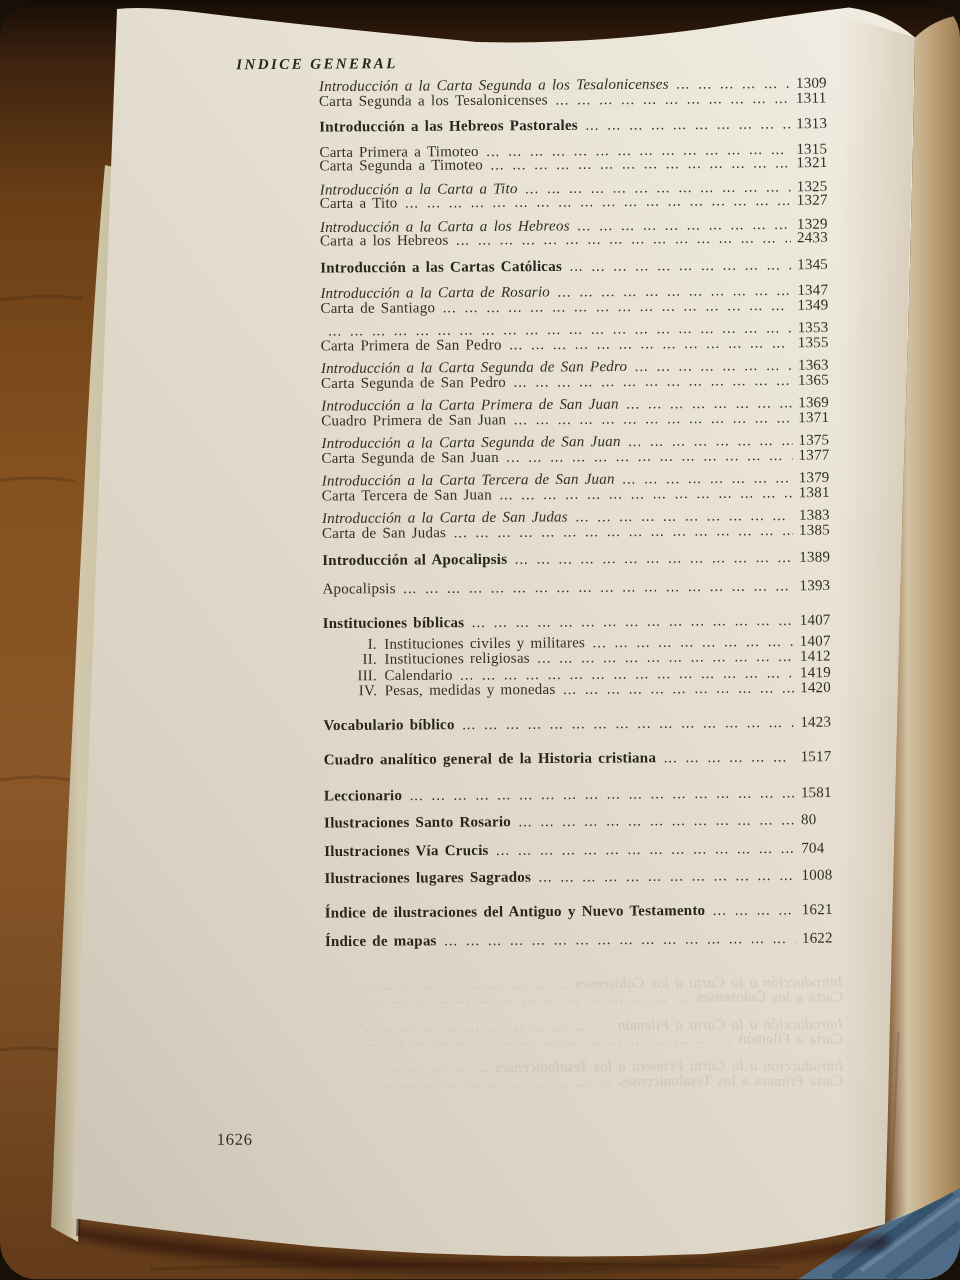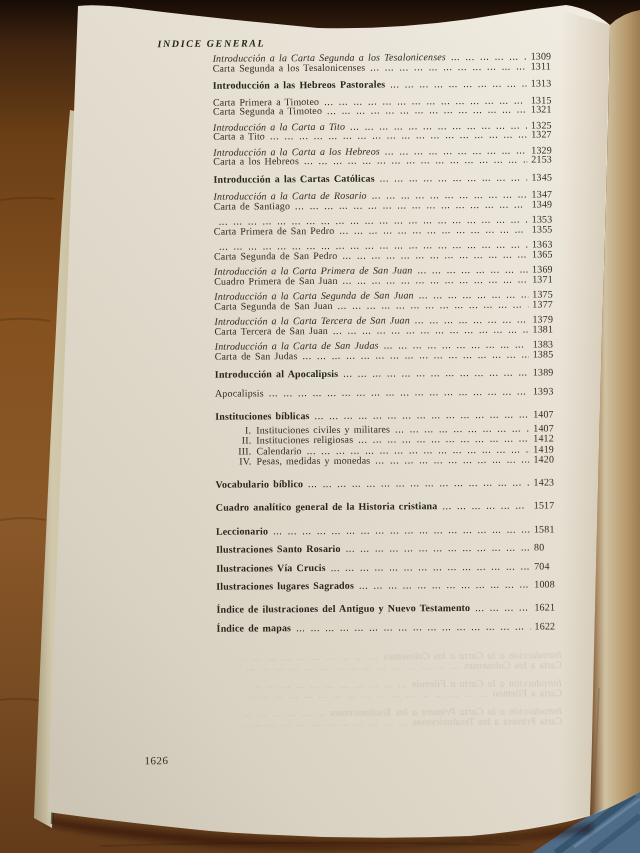--- a/index.html
+++ b/index.html
@@ -1,17 +1,17 @@
 <!DOCTYPE html>
 <html style="--ink: #332d24; --ink_bold: #2a251c; --paper: #e6e0d2; --paper_shadow: #cfc8b9; --page_edges_tan: #cfc5a6; --wood_brown: #83501f; --wood_dark: #2a1709; --fabric_blue: #4e6c88; --ghost_text: #6f6557;"><head>
 <meta charset="utf-8">
 <style>
   html,body{margin:0;padding:0;background:#171007;}
   .stage{position:relative;width:640px;height:853px;overflow:hidden;
-         font-family:"Liberation Serif","DejaVu Serif",serif;}
+         font-family:"Liberation Serif","DejaVu Serif",serif;border-radius:25px;}
   .stage svg{position:absolute;left:0;top:0;}
 
   
   .page-text{position:absolute;left:0;top:0;width:640px;height:853px;
              transform:rotate(-0.4deg);transform-origin:320px 400px;
              color:var(--ink,#332d24);}
   .running-head{position:absolute;left:160px;top:37px;
                 font-style:italic;font-weight:600;font-size:10px;
                 letter-spacing:1.6px;color:var(--ink_bold,#2a251c);}
   .index-list{position:absolute;left:215px;top:53px;width:350px;}
@@ -151,21 +151,21 @@
           <span class="pagenum">1327</span>
         </div>
         <div class="row italic" style="margin-top: 6px;">
           <span class="label">Introducción a la Carta a los Hebreos</span>
           <span class="dots"></span>
           <span class="pagenum">1329</span>
         </div>
         <div class="row plain">
           <span class="label">Carta a los Hebreos</span>
           <span class="dots"></span>
-          <span class="pagenum">2153</span>
+          <span class="pagenum">2433</span>
         </div>
         <div class="row bold" style="margin-top: 8px;">
           <span class="label">Introducción a las Cartas Católicas</span>
           <span class="dots"></span>
           <span class="pagenum">1345</span>
         </div>
         <div class="row italic" style="margin-top: 8px;">
           <span class="label">Introducción a la Carta de Rosario</span>
           <span class="dots"></span>
           <span class="pagenum">1347</span>
@@ -178,20 +178,21 @@
         <div class="row italic" style="margin-top: 6px;">
           <span class="dots"></span>
           <span class="pagenum">1353</span>
         </div>
         <div class="row plain">
           <span class="label">Carta Primera de San Pedro</span>
           <span class="dots"></span>
           <span class="pagenum">1355</span>
         </div>
         <div class="row italic" style="margin-top: 6px;">
+          <span class="label">Introducción a la Carta Segunda de San Pedro</span>
           <span class="dots"></span>
           <span class="pagenum">1363</span>
         </div>
         <div class="row plain">
           <span class="label">Carta Segunda de San Pedro</span>
           <span class="dots"></span>
           <span class="pagenum">1365</span>
         </div>
         <div class="row italic" style="margin-top: 6px;">
           <span class="label">Introducción a la Carta Primera de San Juan</span>

